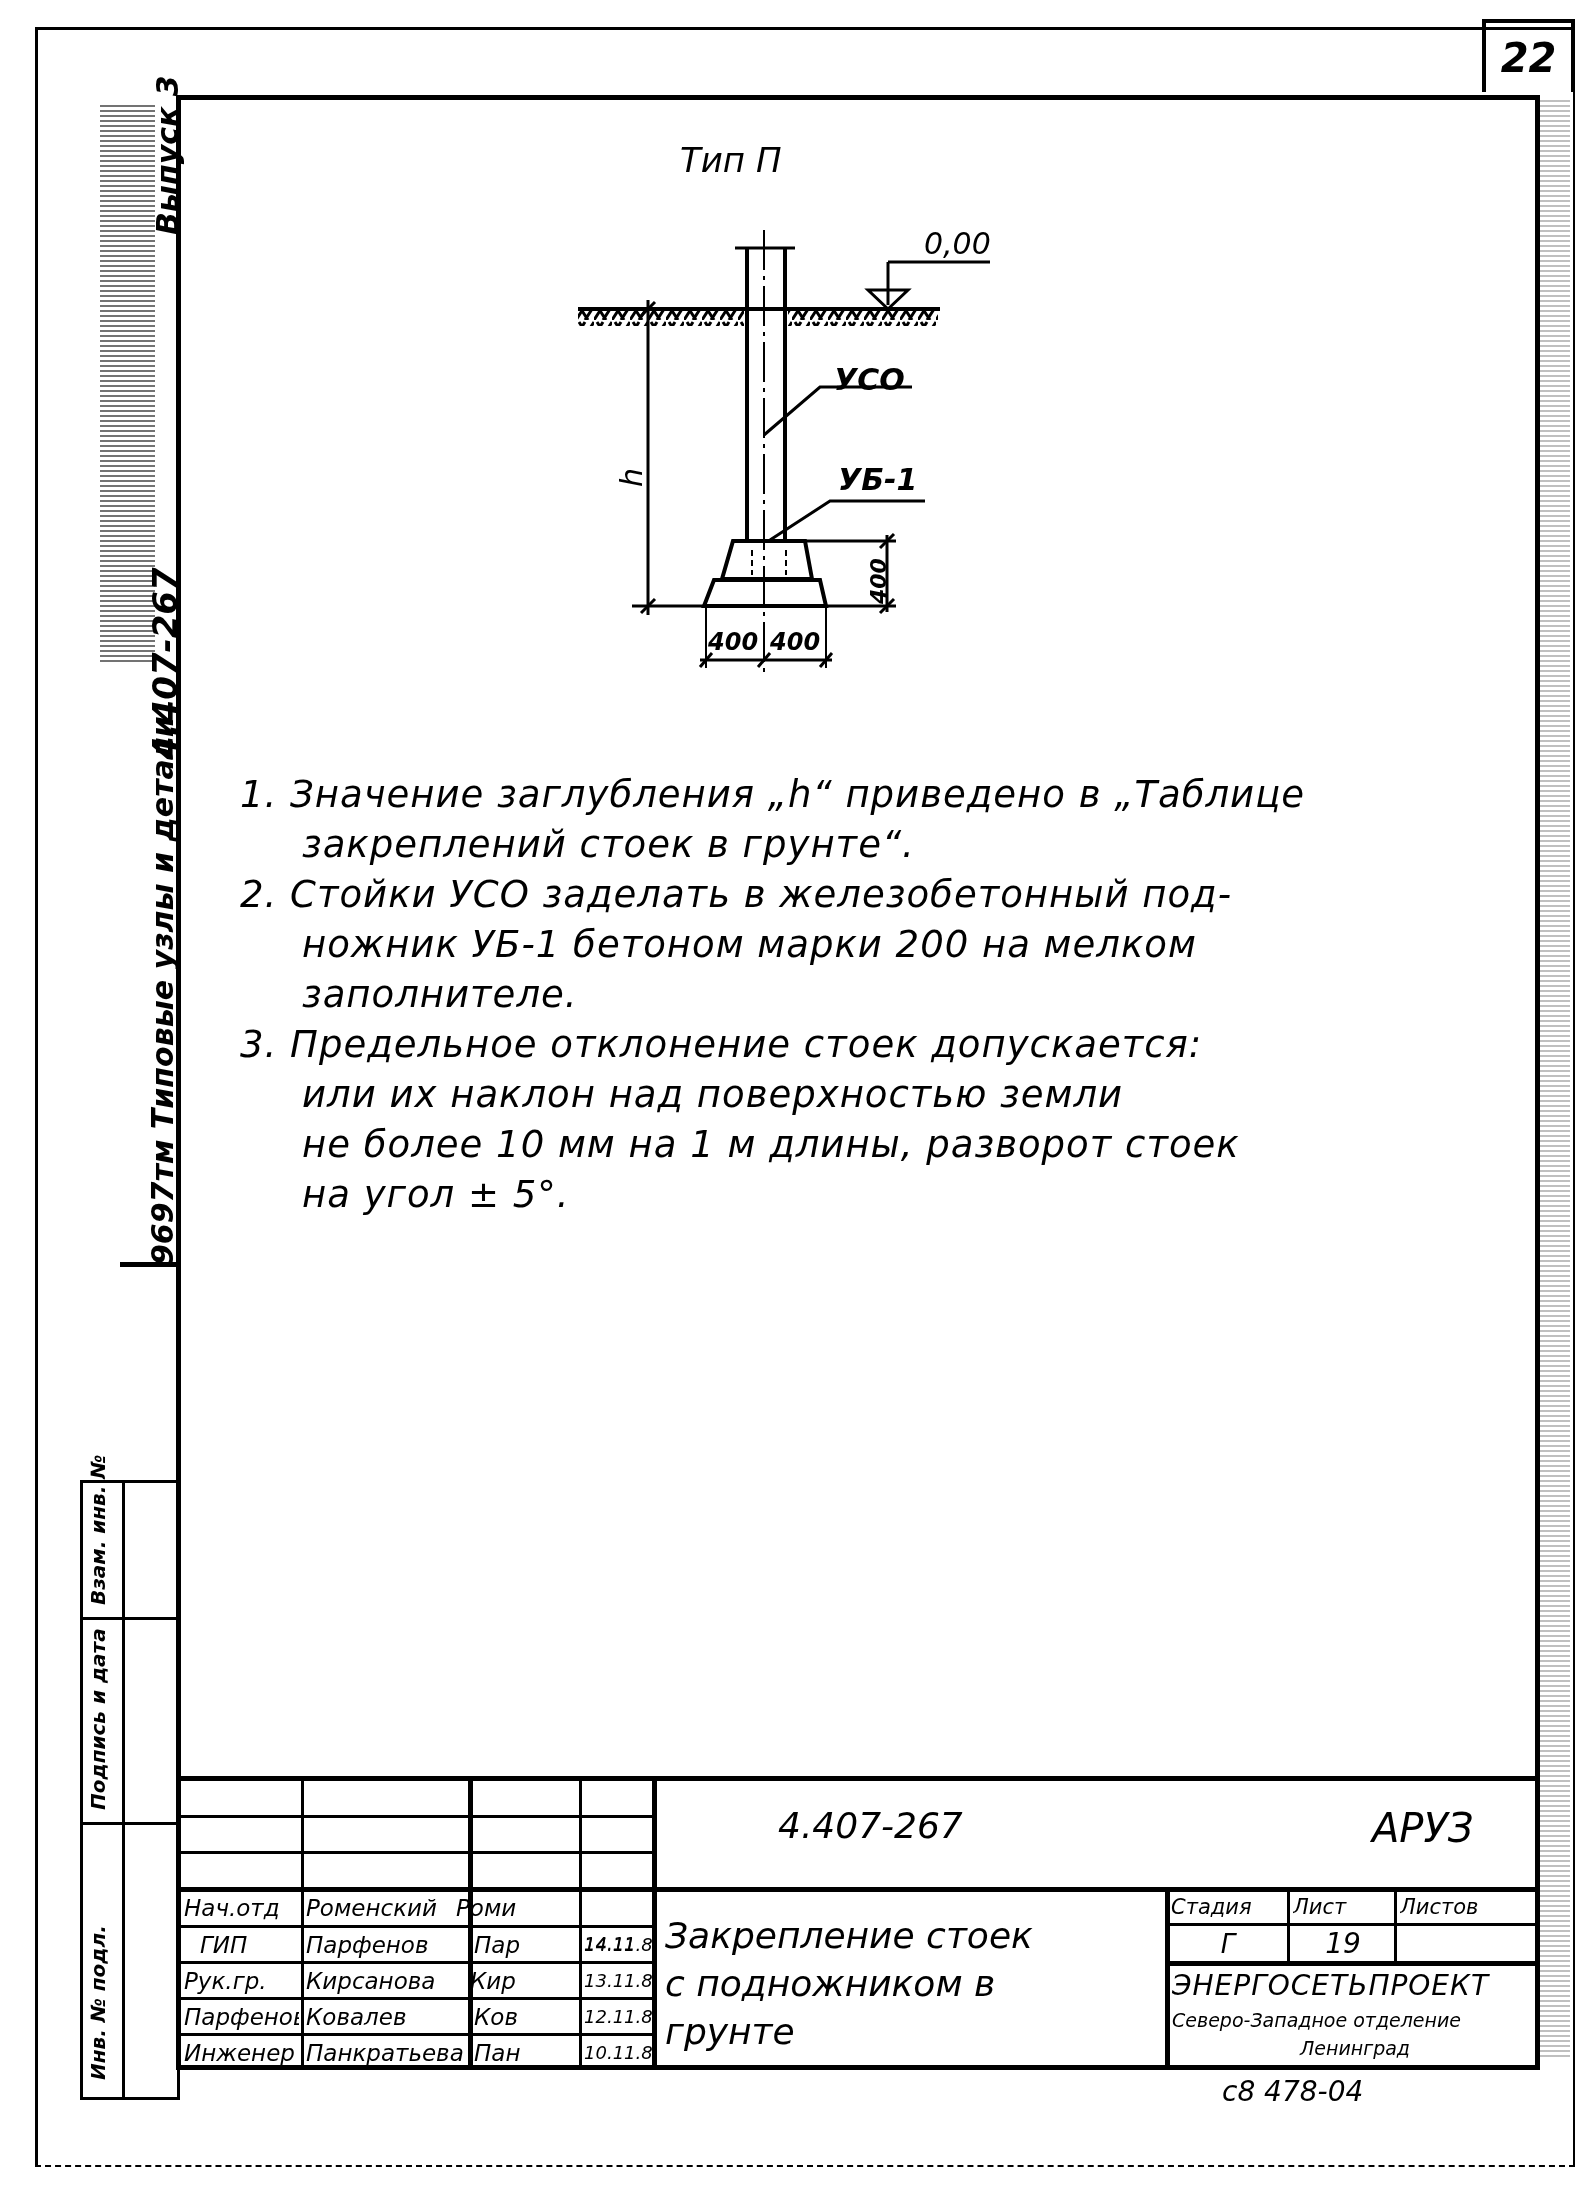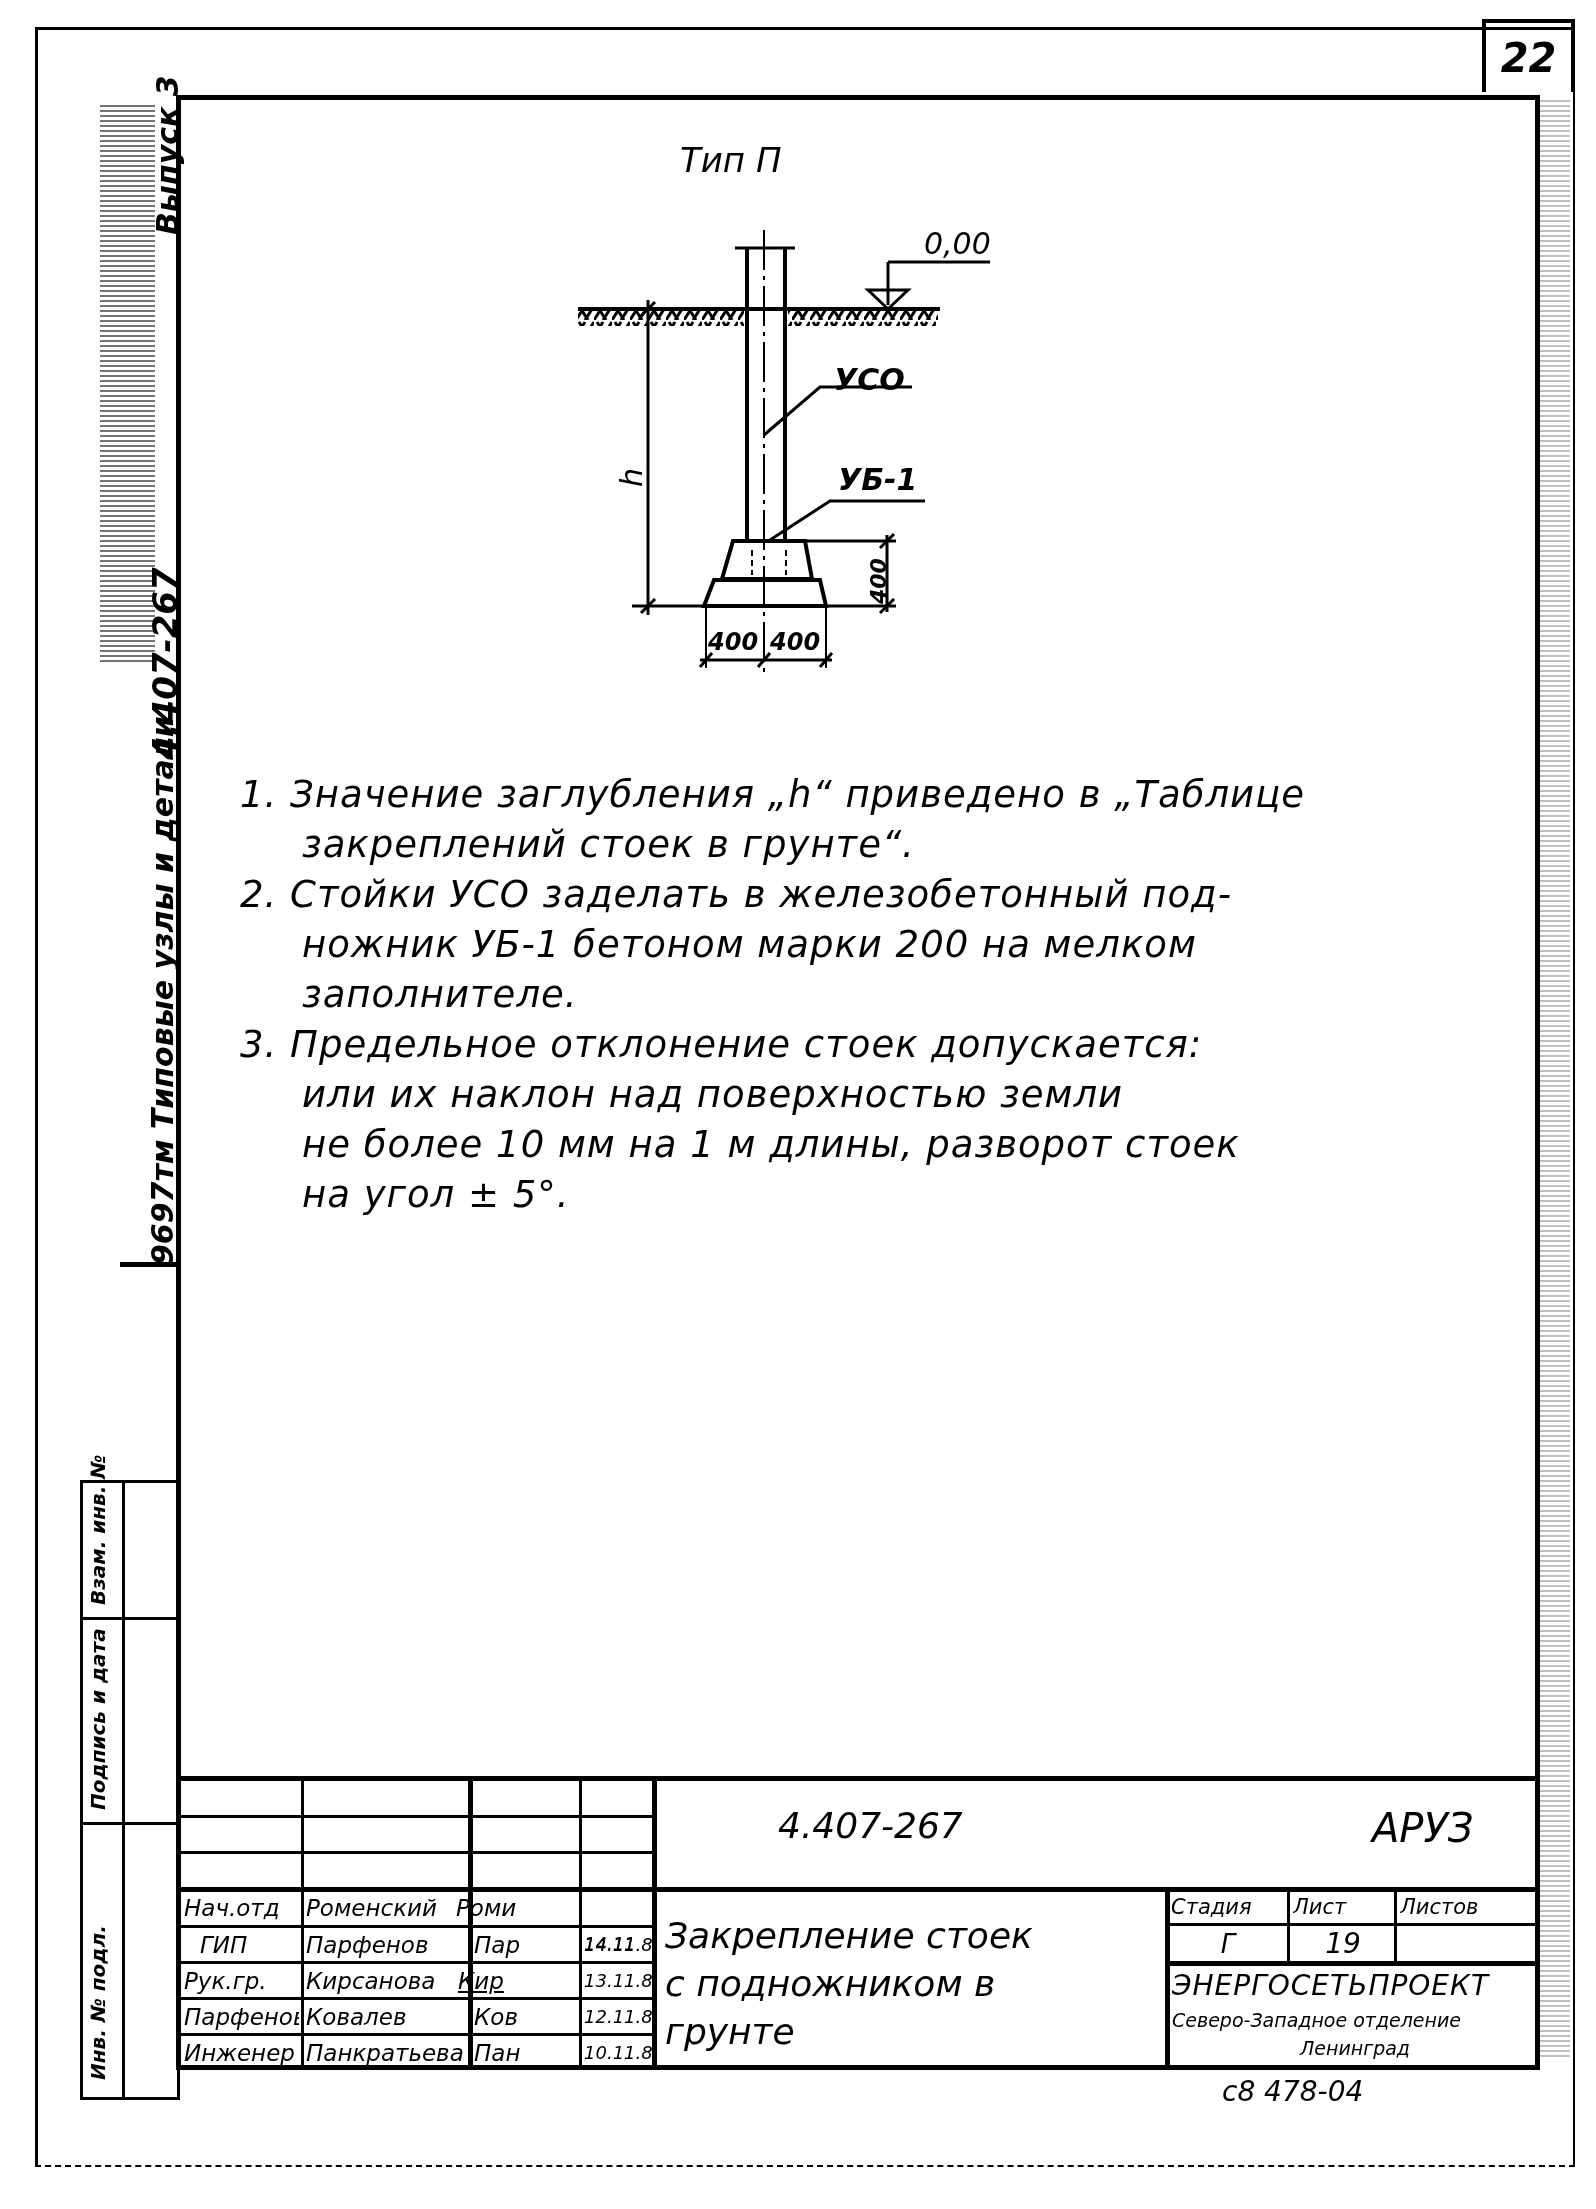--- a/index.html
+++ b/index.html
@@ -154,21 +154,21 @@
   <div class="tb-cell" style="left:456px;top:1890px;width:116px;">Роми</div>
   <div class="tb-cell" style="left:584px;top:1926px;width:68px;font-size:18px;">14.11</div>
 
   <div class="tb-cell" style="left:200px;top:1927px;width:100px;">ГИП</div>
   <div class="tb-cell" style="left:306px;top:1927px;width:160px;">Парфенов</div>
   <div class="tb-cell" style="left:474px;top:1927px;width:104px;">Пар</div>
   <div class="tb-cell" style="left:584px;top:1927px;width:68px;font-size:18px;">14.11.80</div>
 
   <div class="tb-cell" style="left:184px;top:1963px;width:115px;">Рук.гр.</div>
   <div class="tb-cell" style="left:306px;top:1963px;width:160px;">Кирсанова</div>
-  <div class="tb-cell" style="left:458px;top:1963px;width:92px;text-decoration:underline;">Кир</div>
+  <div class="tb-cell" style="left:470px;top:1963px;width:92px;">Кир</div>
   <div class="tb-cell" style="left:584px;top:1963px;width:68px;font-size:18px;">13.11.80</div>
 
   <div class="tb-cell" style="left:184px;top:1999px;width:115px;">Парфенов</div>
   <div class="tb-cell" style="left:306px;top:1999px;width:160px;">Ковалев</div>
   <div class="tb-cell" style="left:474px;top:1999px;width:104px;">Ков</div>
   <div class="tb-cell" style="left:584px;top:1999px;width:68px;font-size:18px;">12.11.80</div>
 
   <div class="tb-cell" style="left:184px;top:2035px;width:115px;">Инженер</div>
   <div class="tb-cell" style="left:306px;top:2035px;width:160px;">Панкратьева</div>
   <div class="tb-cell" style="left:474px;top:2035px;width:104px;">Пан</div>

